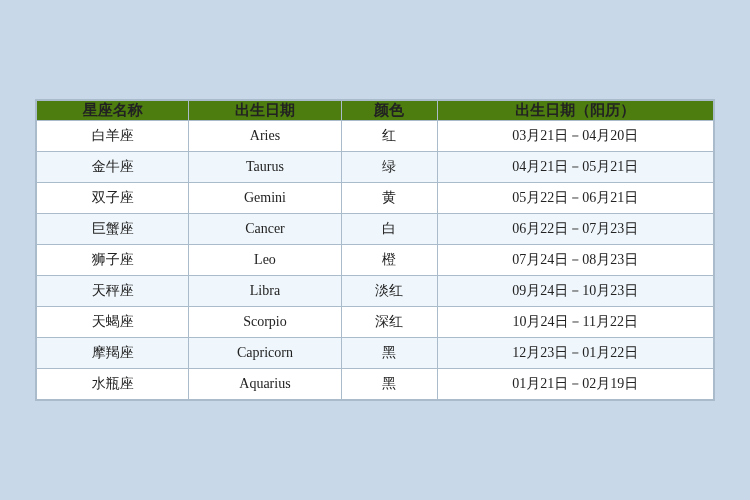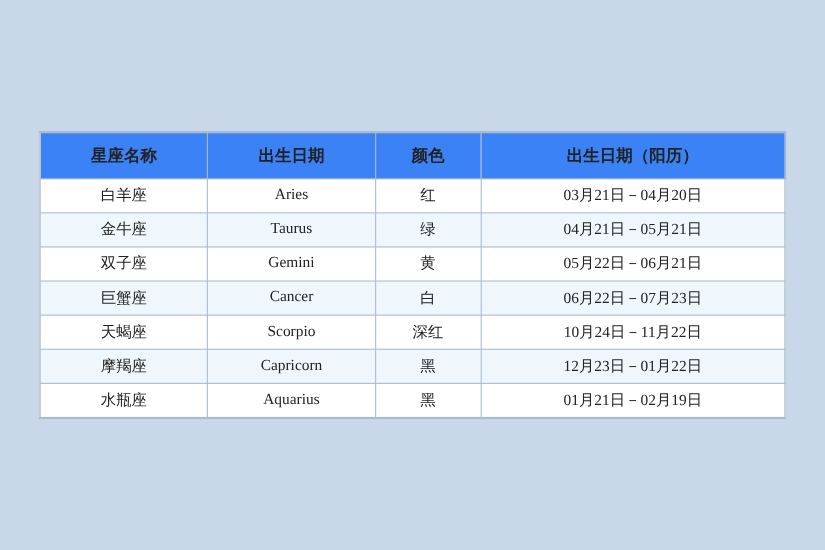--- a/index.html
+++ b/index.html
@@ -15,23 +15,23 @@
     .table-container {
       background: #ffffff;
       border: 1px solid #aabbcc;
       width: 680px;
     }
     table {
       width: 100%;
       border-collapse: collapse;
     }
     thead tr th {
-      background-color: #3b82f6;
+      background-color: #4d7c0f;
       border: 1px solid #aabbcc;
-      padding: 11px 10px;
+      padding: 0 10px;
       font-size: 15px;
       font-weight: bold;
       text-align: center;
       color: #222;
     }
     tbody tr td {
       border: 1px solid #aabbcc;
       padding: 6px 10px;
       font-size: 14px;
       text-align: center;
@@ -74,20 +74,32 @@
           <td>黄</td>
           <td>05月22日－06月21日</td>
         </tr>
         <tr>
           <td>巨蟹座</td>
           <td>Cancer</td>
           <td>白</td>
           <td>06月22日－07月23日</td>
         </tr>
         <tr>
+          <td>狮子座</td>
+          <td>Leo</td>
+          <td>橙</td>
+          <td>07月24日－08月23日</td>
+        </tr>
+        <tr>
+          <td>天秤座</td>
+          <td>Libra</td>
+          <td>淡红</td>
+          <td>09月24日－10月23日</td>
+        </tr>
+        <tr>
           <td>天蝎座</td>
           <td>Scorpio</td>
           <td>深红</td>
           <td>10月24日－11月22日</td>
         </tr>
         <tr>
           <td>摩羯座</td>
           <td>Capricorn</td>
           <td>黑</td>
           <td>12月23日－01月22日</td>

